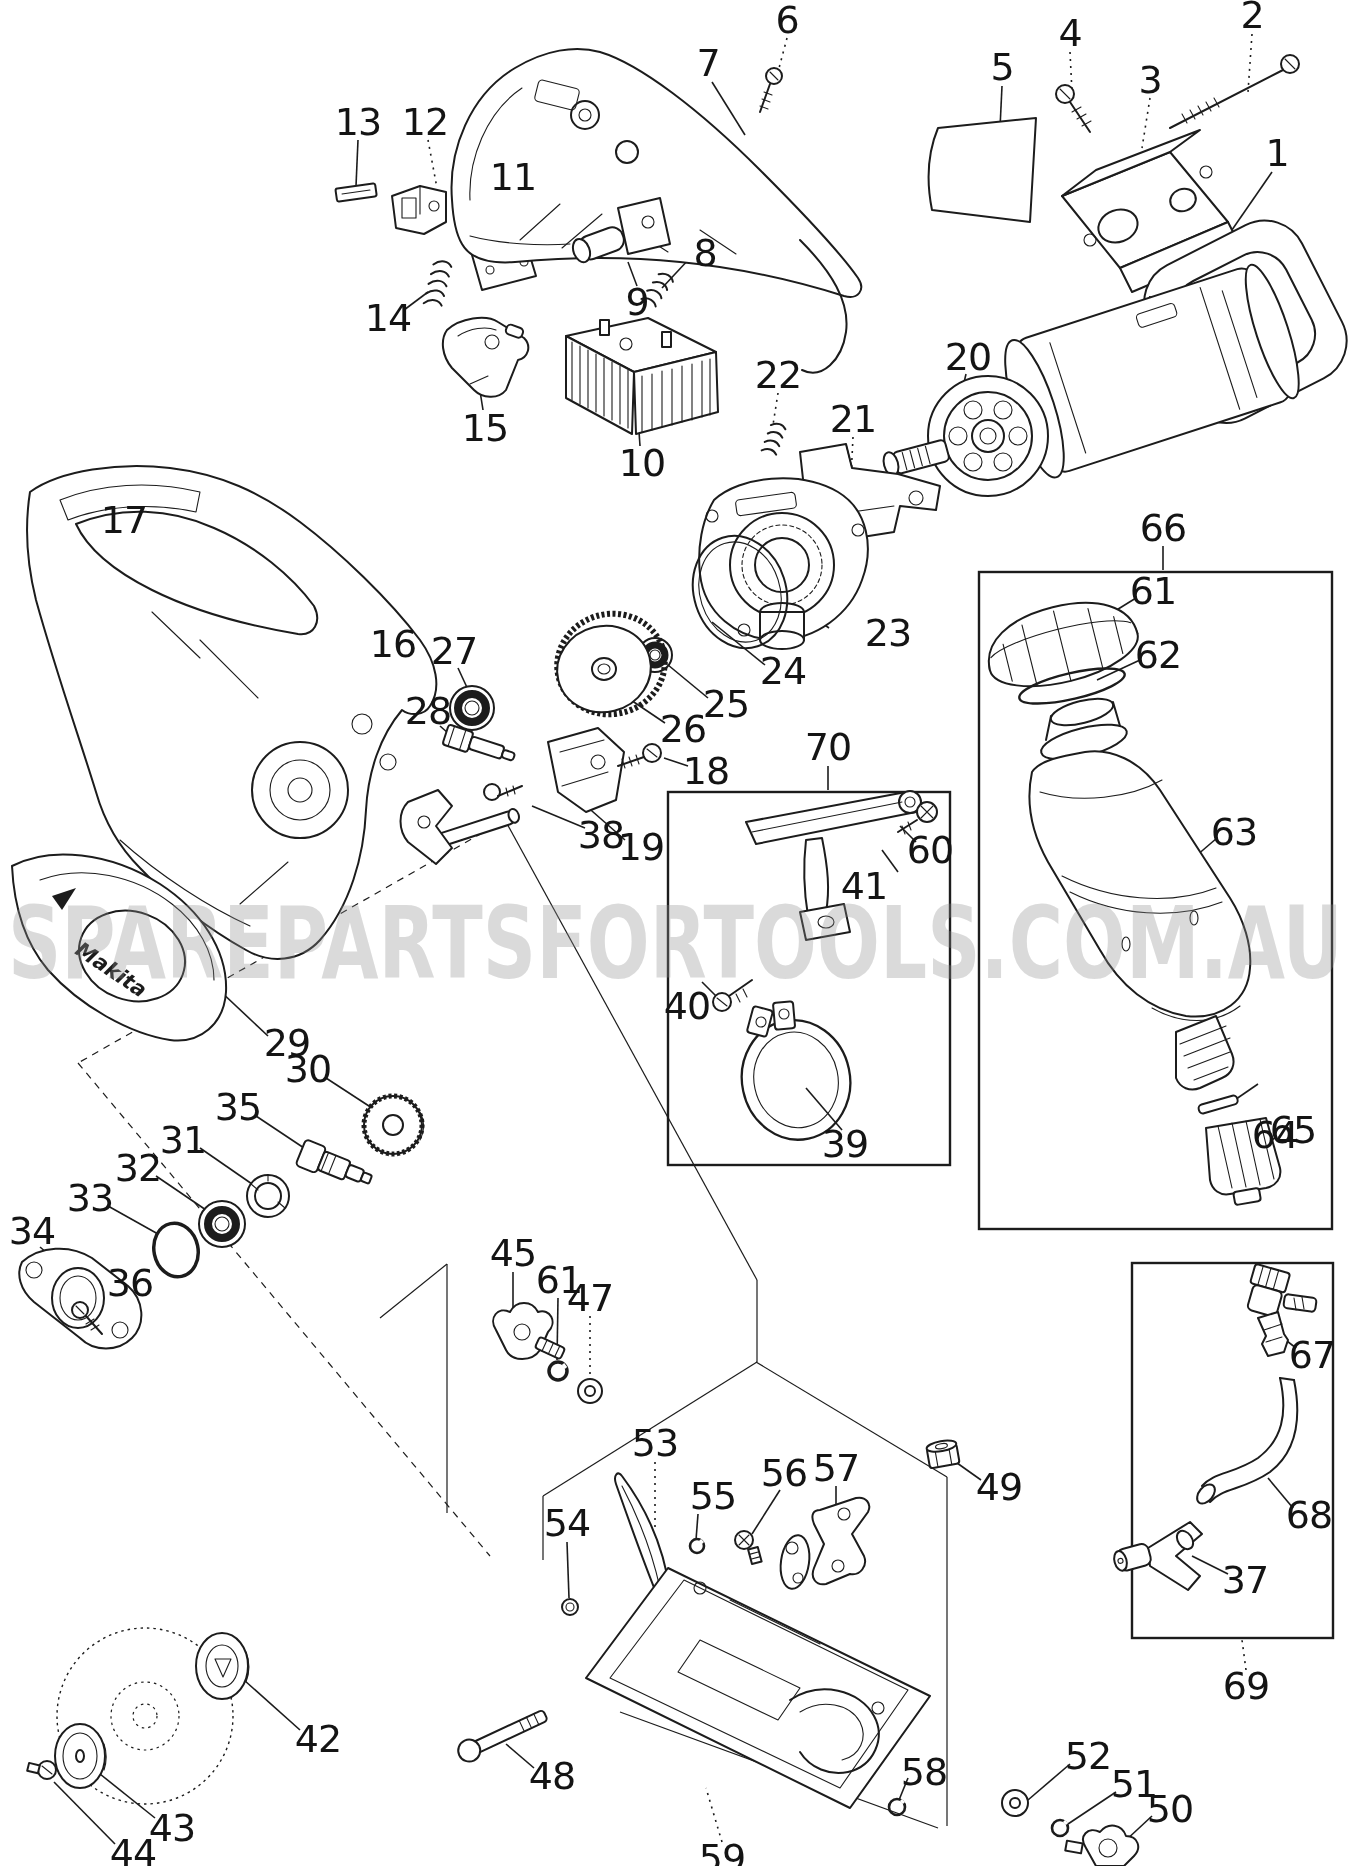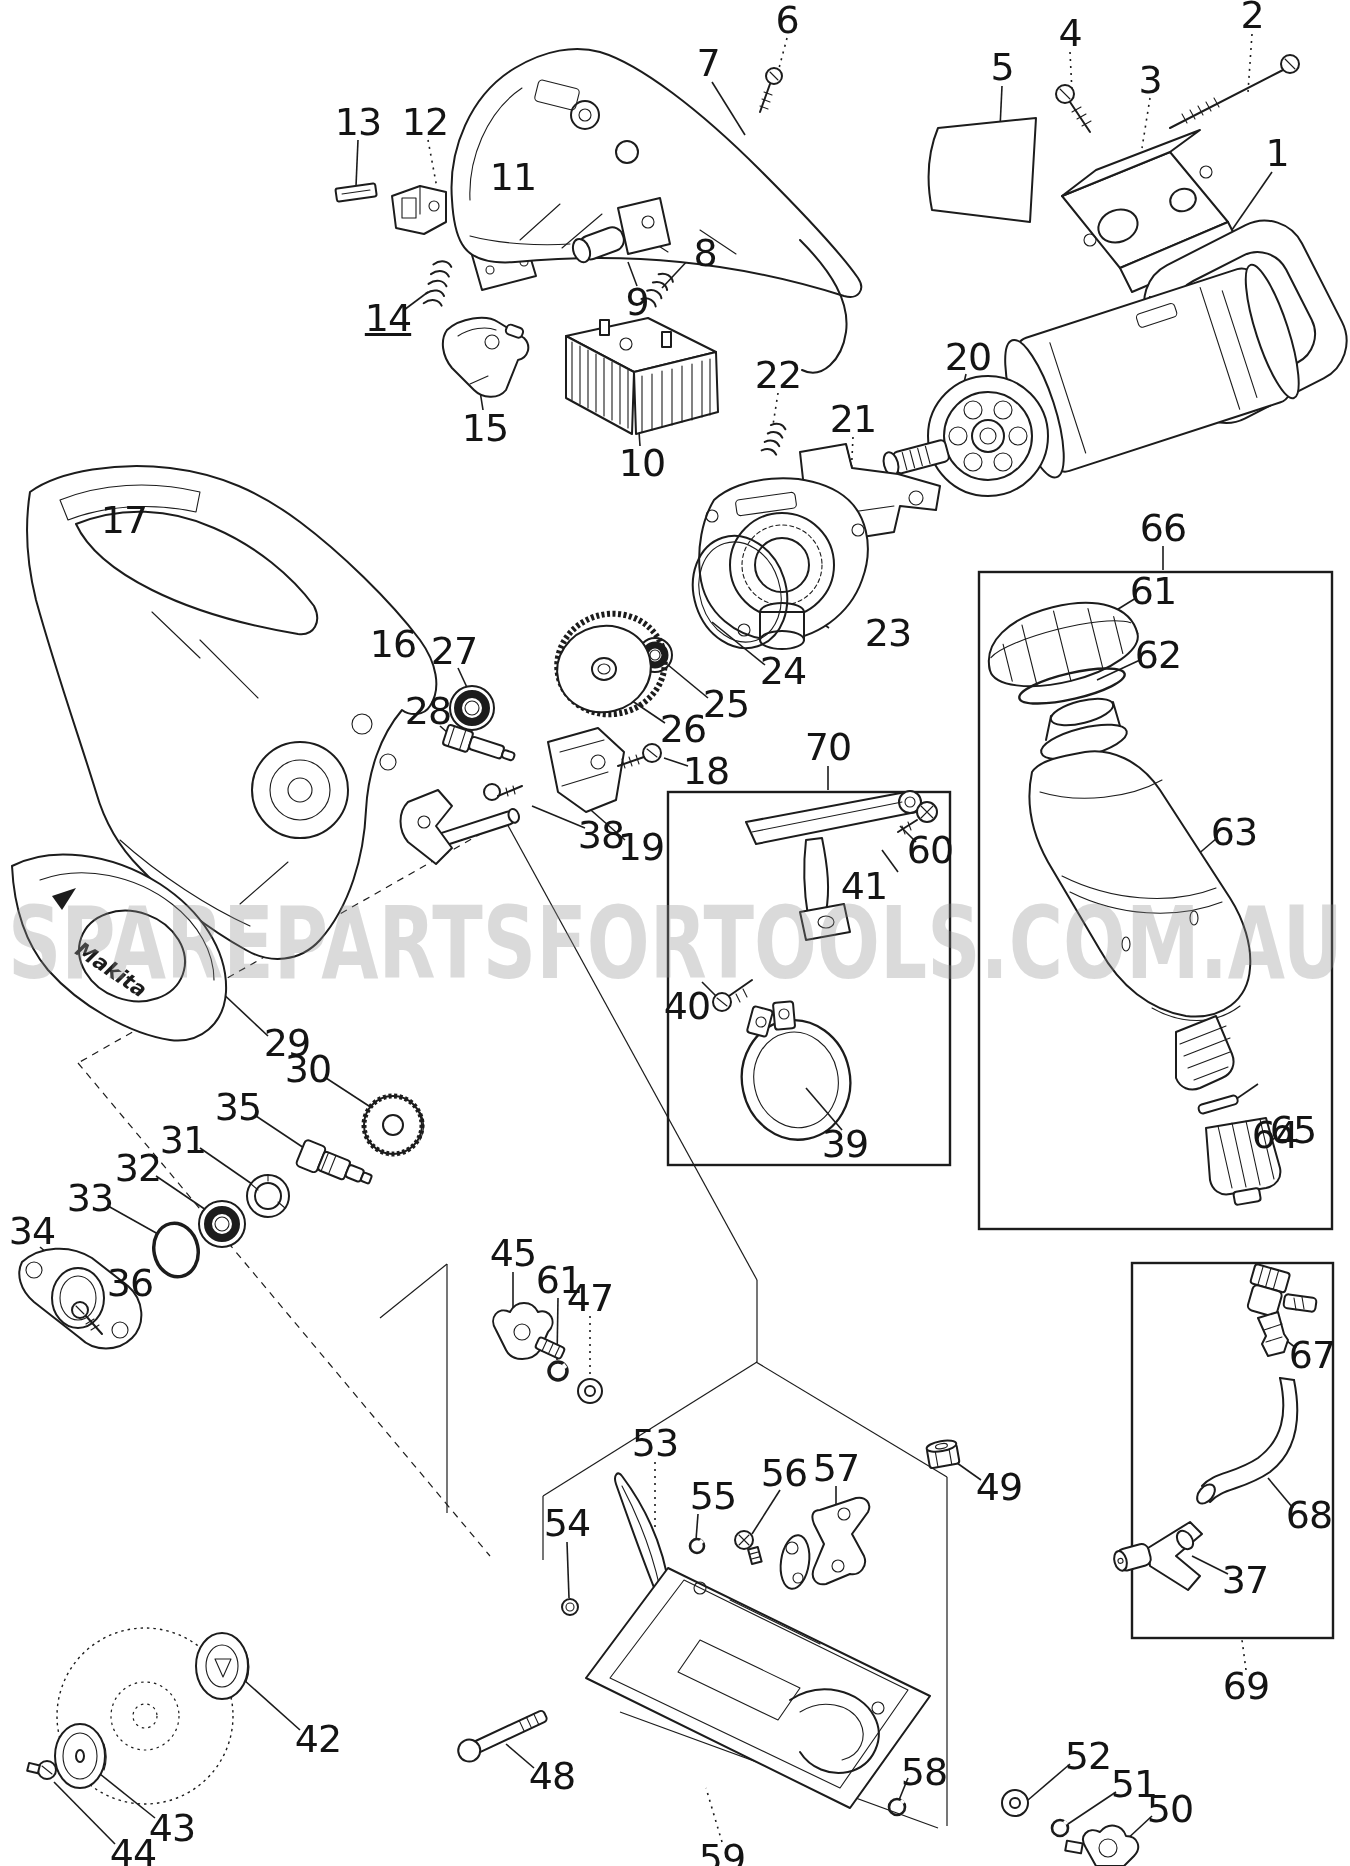--- a/index.html
+++ b/index.html
@@ -584,21 +584,21 @@
       <div class="plabel" style="left: 1070px; top: 33px;">4</div>
       <div class="plabel" style="left: 1002px; top: 67px;">5</div>
       <div class="plabel" style="left: 787px; top: 20px;">6</div>
       <div class="plabel" style="left: 708px; top: 63px;">7</div>
       <div class="plabel" style="left: 705px; top: 253px;">8</div>
       <div class="plabel" style="left: 637px; top: 302px;">9</div>
       <div class="plabel" style="left: 642px; top: 463px;">10</div>
       <div class="plabel" style="left: 513px; top: 177px;">11</div>
       <div class="plabel" style="left: 425px; top: 122px;">12</div>
       <div class="plabel" style="left: 358px; top: 122px;">13</div>
-      <div class="plabel" style="left: 388px; top: 318px; text-decoration: underline;">14</div>
+      <div class="plabel" style="left: 388px; top: 318px;">14</div>
       <div class="plabel" style="left: 485px; top: 428px;">15</div>
       <div class="plabel" style="left: 393px; top: 644px;">16</div>
       <div class="plabel" style="left: 124px; top: 520px;">17</div>
       <div class="plabel" style="left: 706px; top: 771px;">18</div>
       <div class="plabel" style="left: 641px; top: 847px;">19</div>
       <div class="plabel" style="left: 968px; top: 357px;">20</div>
       <div class="plabel" style="left: 853px; top: 419px;">21</div>
       <div class="plabel" style="left: 778px; top: 375px;">22</div>
       <div class="plabel" style="left: 847px; top: 633px; margin-left: 41px;">23</div>
       <div class="plabel" style="left: 783px; top: 671px;">24</div>

